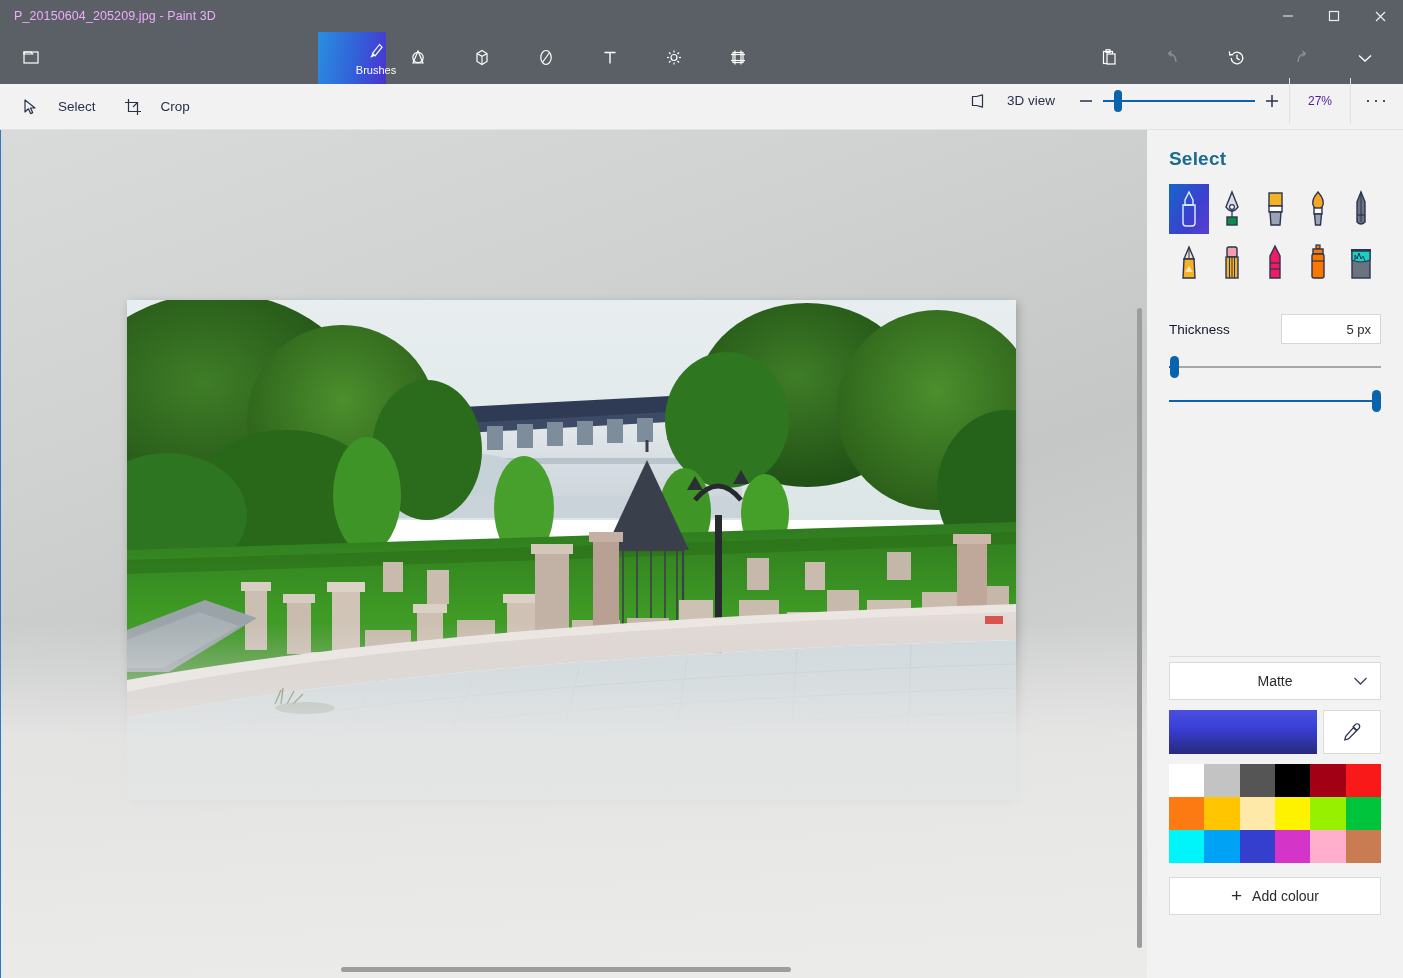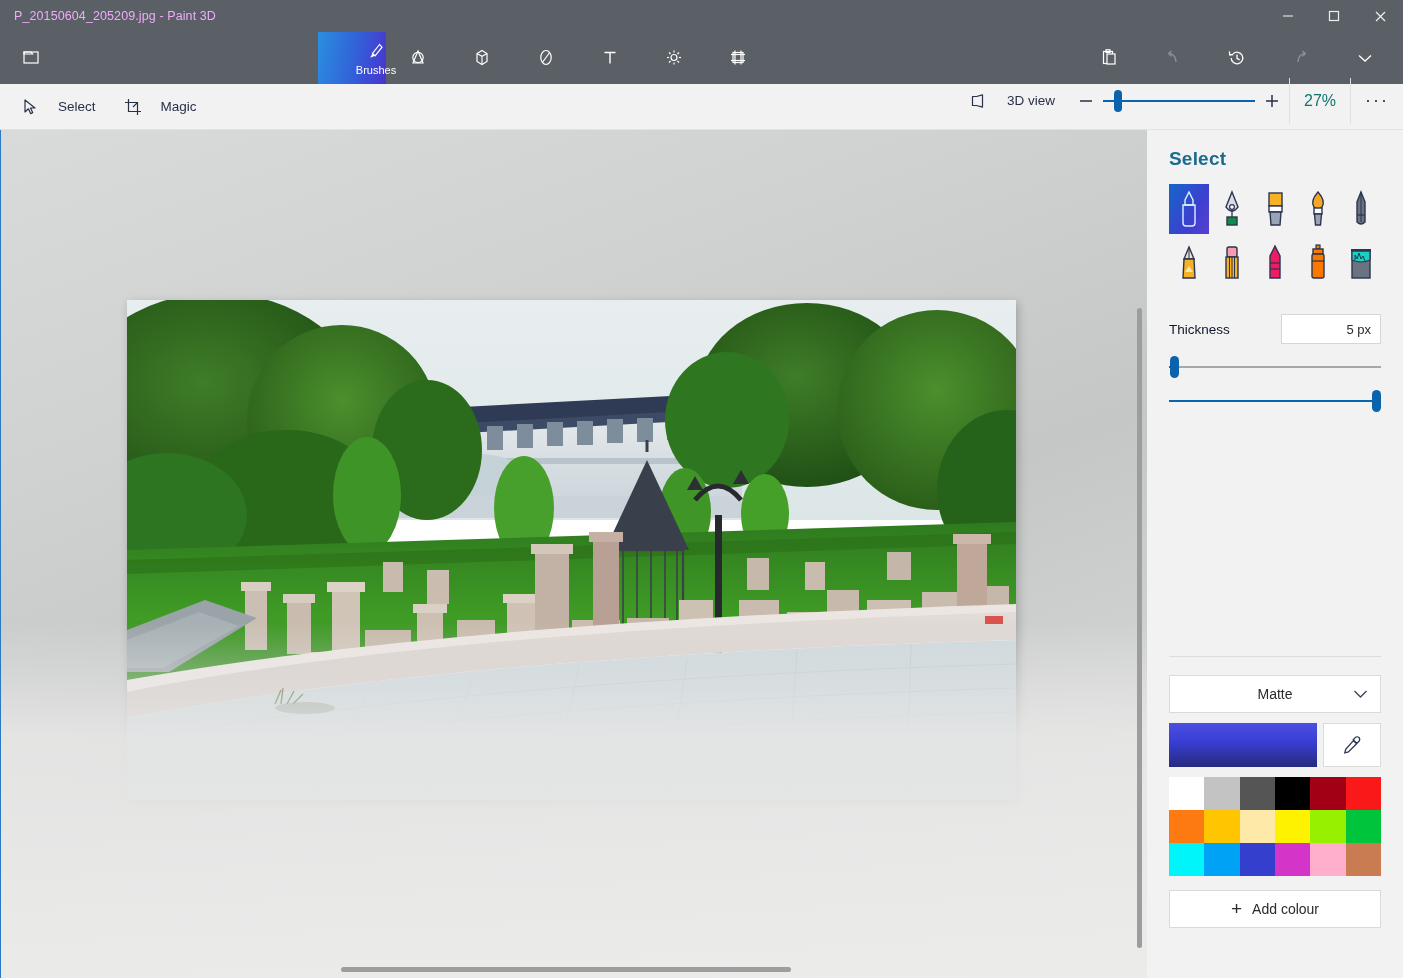--- a/index.html
+++ b/index.html
@@ -59,21 +59,21 @@
   .zoomwrap { display: flex; align-items: center; gap: 0; height: 46px; }
   .zbtn { width: 34px; height: 46px; display: flex; align-items: center; justify-content: center; cursor: default; }
   .ztrack { position: relative; width: 152px; height: 46px; display: flex; align-items: center; }
   .ztrack .line { position: absolute; left: 0; right: 0; height: 2px; background: #0a64ad; }
   .ztrack .knob {
     position: absolute; left: 11px; width: 8px; height: 22px; border-radius: 4px;
     background: #0a64ad;
   }
   .zoomval {
     width: 62px; height: 46px; display: flex; align-items: center; justify-content: center;
-    font-size: 16px; color: #0f766e; border-left: 1px solid #e0e0e0; border-right: 1px solid #e0e0e0;
+    font-size: 12px; color: #4c1d95; border-left: 1px solid #e0e0e0; border-right: 1px solid #e0e0e0;
   }
   .ellipsis { width: 52px; height: 46px; display: flex; align-items: center; justify-content: center;
               font-size: 18px; color: #29304a; letter-spacing: 2px; cursor: default; }
 
   
   .body { flex: 1 1 auto; display: flex; position: relative; min-height: 0; }
 
   
   .canvasarea {
     position: relative; flex: 1 1 auto; overflow: hidden;
@@ -130,21 +130,21 @@
     font-size: 13px; color: #2b2b2b;
   }
   .slider { position: relative; height: 22px; margin-top: 12px; }
   .slider .trk { position: absolute; top: 10px; left: 0; right: 0; height: 2px; background: #a7a7a7; }
   .slider .fill { position: absolute; top: 10px; left: 0; height: 2px; background: #0a64ad; }
   .slider .kb { position: absolute; top: 0; width: 9px; height: 22px; border-radius: 5px; background: #0a64ad; }
 
   .divider { height: 1px; background: #dcdcdc; margin: 28px 0 0 0; }
 
   .dropdown {
-    margin-top: 18px; height: 38px; background: #fff; border: 1px solid #dadada;
+    margin-top: 5px; height: 38px; background: #fff; border: 1px solid #dadada;
     display: flex; align-items: center; justify-content: center; position: relative;
     font-size: 14px; color: #2b2b2b; cursor: default;
   }
   .dropdown .chev { position: absolute; right: 12px; top: 50%; transform: translateY(-50%); }
 
   .colorrow { margin-top: 10px; display: flex; gap: 6px; }
   .curcolor {
     flex: 1 1 auto; height: 44px;
     background: linear-gradient(180deg,#4b4fe0 0%, #3a3fd6 40%, #262a7e 100%);
   }
@@ -296,21 +296,21 @@
         <path d="M3 2 L3 14 L6.4 10.8 L8.6 15.6 L10.7 14.6 L8.5 10 L13 10 z" fill="none" stroke="#29304a" stroke-width="1.2" stroke-linejoin="round"></path>
       </svg>
       <span>Select</span>
     </div>
     <div class="sb-item">
       <svg width="18" height="18" viewBox="0 0 18 18">
         <path d="M4.5 1 V13.5 H17" fill="none" stroke="#29304a" stroke-width="1.2"></path>
         <path d="M1 4.5 H13.5 V17" fill="none" stroke="#29304a" stroke-width="1.2"></path>
         <line x1="9" y1="9" x2="13.5" y2="4.5" stroke="#29304a" stroke-width="1.1"></line>
       </svg>
-      <span>Magic</span>
+      <span>Crop</span>
     </div>
 
     <div class="sb-right">
       <div class="sb-item">
         <svg width="18" height="16" viewBox="0 0 18 16">
           <path d="M2.5 3.5 h4 l6 -1.6 v12.2 l-6 -1.6 h-4 z" fill="none" stroke="#29304a" stroke-width="1.2" stroke-linejoin="round"></path>
         </svg>
         <span>3D view</span>
       </div>
       <div class="zoomwrap">

